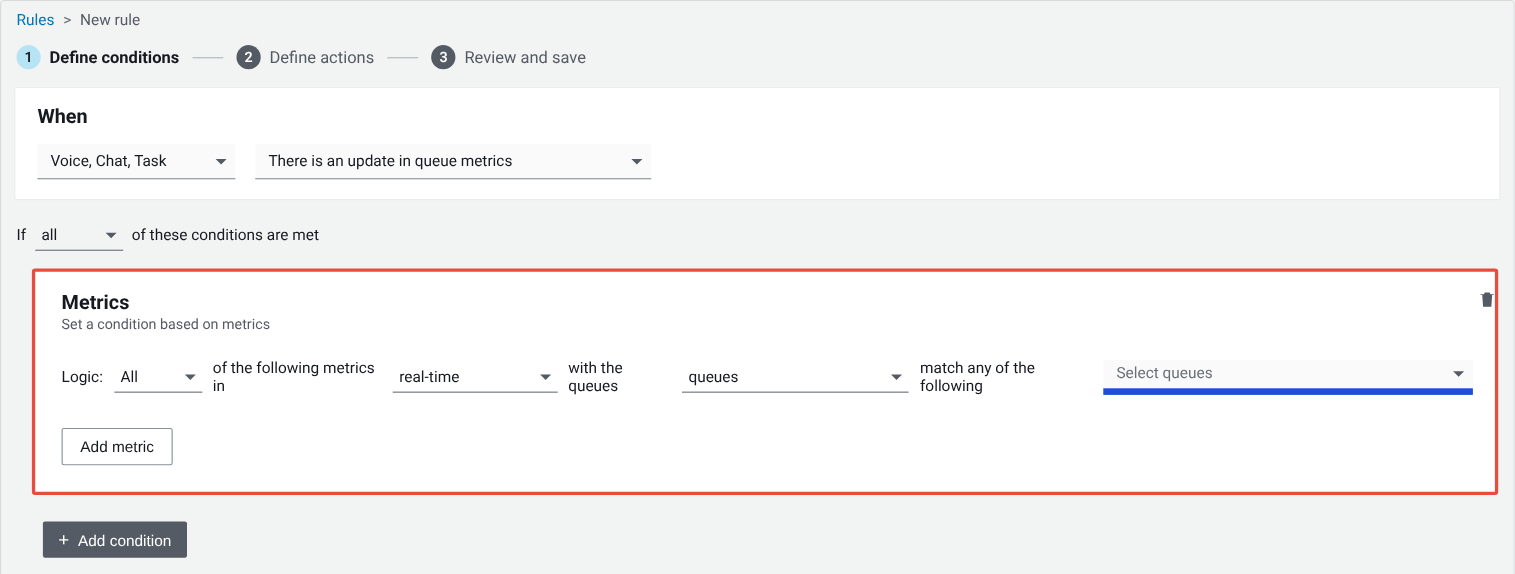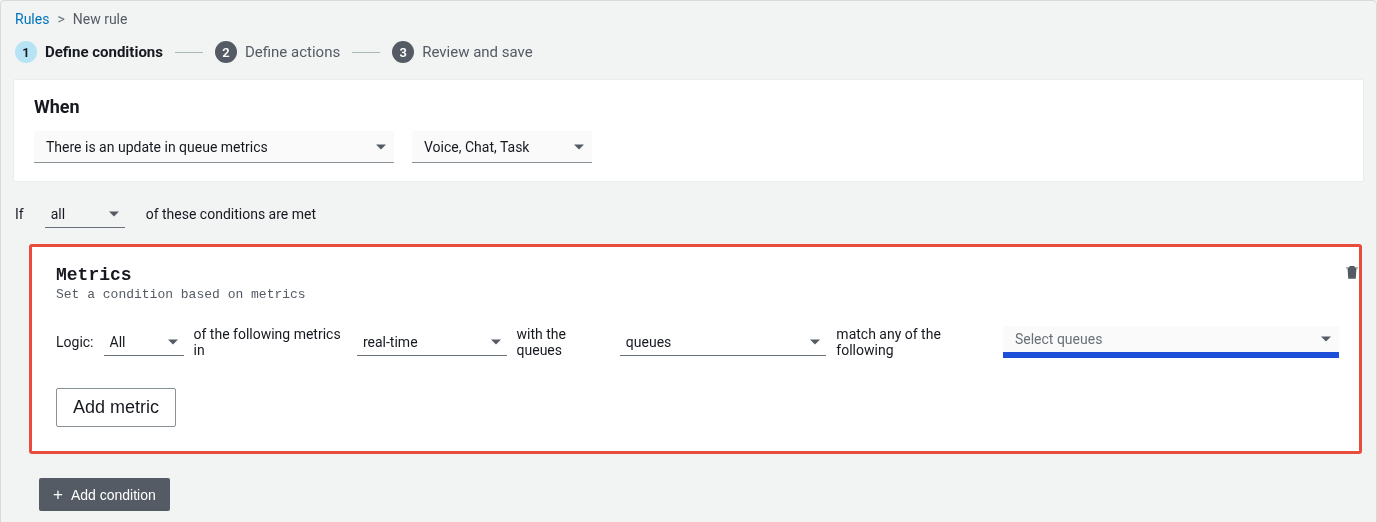--- a/index.html
+++ b/index.html
@@ -142,36 +142,35 @@
       right: 6px;
     }
     .dropdown.placeholder {
       color: #687078;
     }
 
     .if-row {
       padding: 6px 14px 10px 14px;
       display: flex;
       align-items: center;
-      gap: 21px;
+      gap: 8px;
     }
 
     .metrics-card {
       margin: 6px 14px 14px 28px;
       background: #fff;
       border: 3px solid #e74c3c;
       border-radius: 3px;
       padding: 18px 20px 24px 24px;
       position: relative;
     }
     .metrics-header {
       display: flex;
       justify-content: space-between;
       align-items: flex-end;
-      font-family: Liberation Mono, monospace;
     }
     .metrics-title {
       font-size: 18px;
       font-weight: 700;
     }
     .metrics-sub {
       color: #545b64;
       font-size: 13px;
       margin-top: 2px;
     }
@@ -213,21 +212,21 @@
       width: 352px;
       background: #fafafa;
       border-bottom: 6px solid #1d4ed8;
     }
 
     .btn-outline {
       margin-top: 30px;
       background: #fff;
       border: 1px solid #879196;
       padding: 8px 16px;
-      font-size: 18px;
+      font-size: 14px;
       cursor: pointer;
       border-radius: 2px;
       color: #16191f;
     }
 
     .btn-dark {
       margin: 10px 0 20px 38px;
       background: #545b64;
       color: #fff;
       border: none;
@@ -270,26 +269,26 @@
       <div class="step-num">3</div>
       <div class="step-label">Review and save</div>
     </div>
   </div>
 
   <div class="card">
     <div class="card-header">
       <div class="card-title">When</div>
     </div>
     <div class="card-body">
+      <div class="dropdown med">
+        <span>Voice, Chat, Task</span>
+        <span class="caret"></span>
+      </div>
       <div class="dropdown wide">
         <span>There is an update in queue metrics</span>
-        <span class="caret"></span>
-      </div>
-      <div class="dropdown med">
-        <span>Voice, Chat, Task</span>
         <span class="caret"></span>
       </div>
     </div>
   </div>
 
   <div class="if-row">
     <span class="lbl">If</span>
     <div class="dropdown inline">
       <span>all</span>
       <span class="caret"></span>

